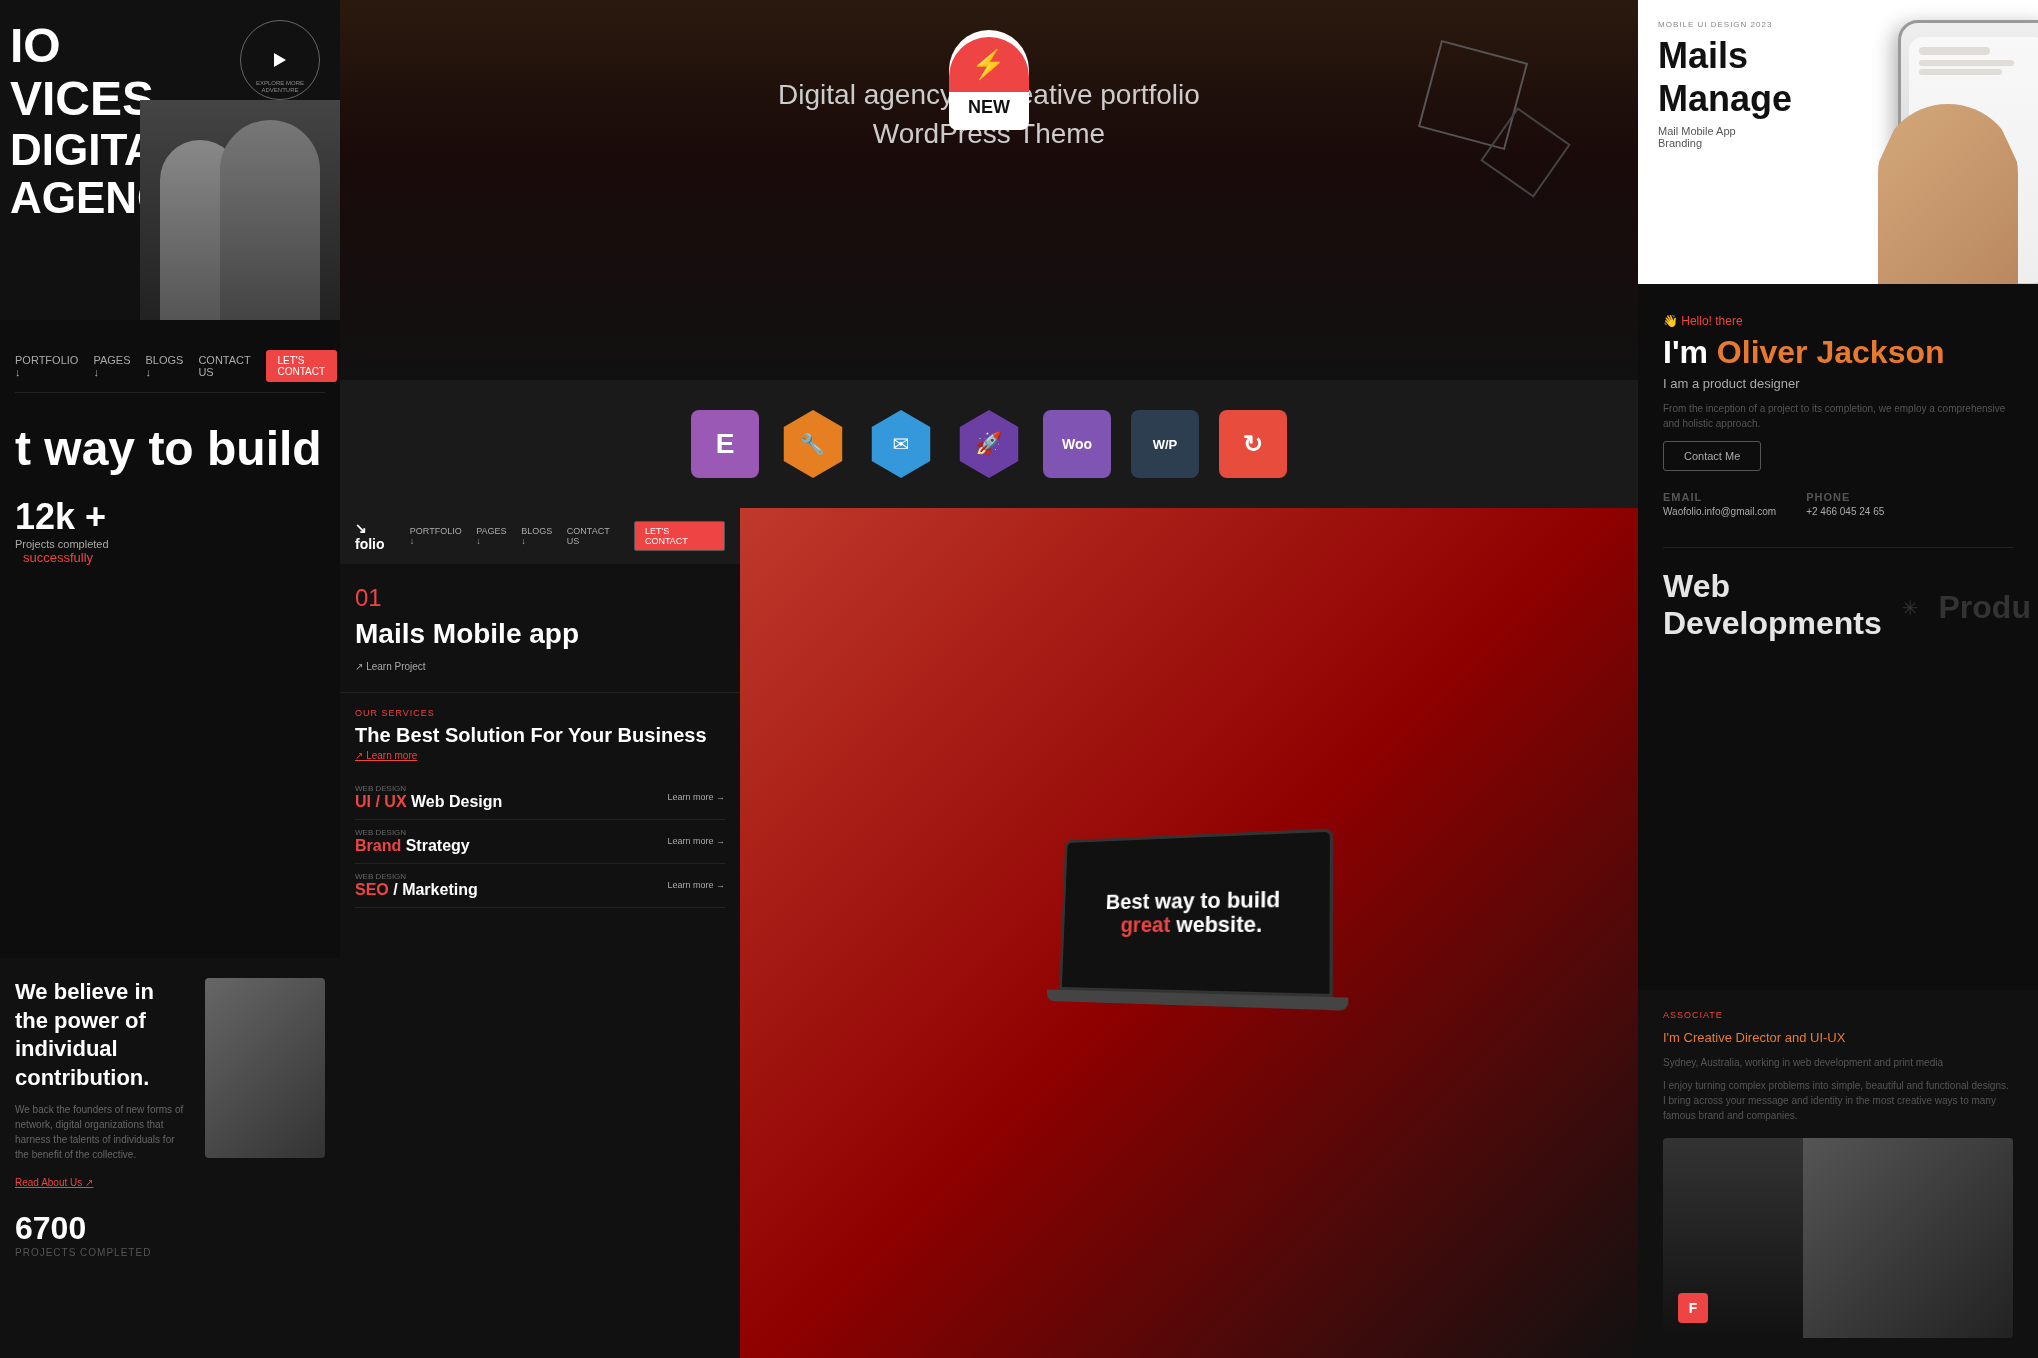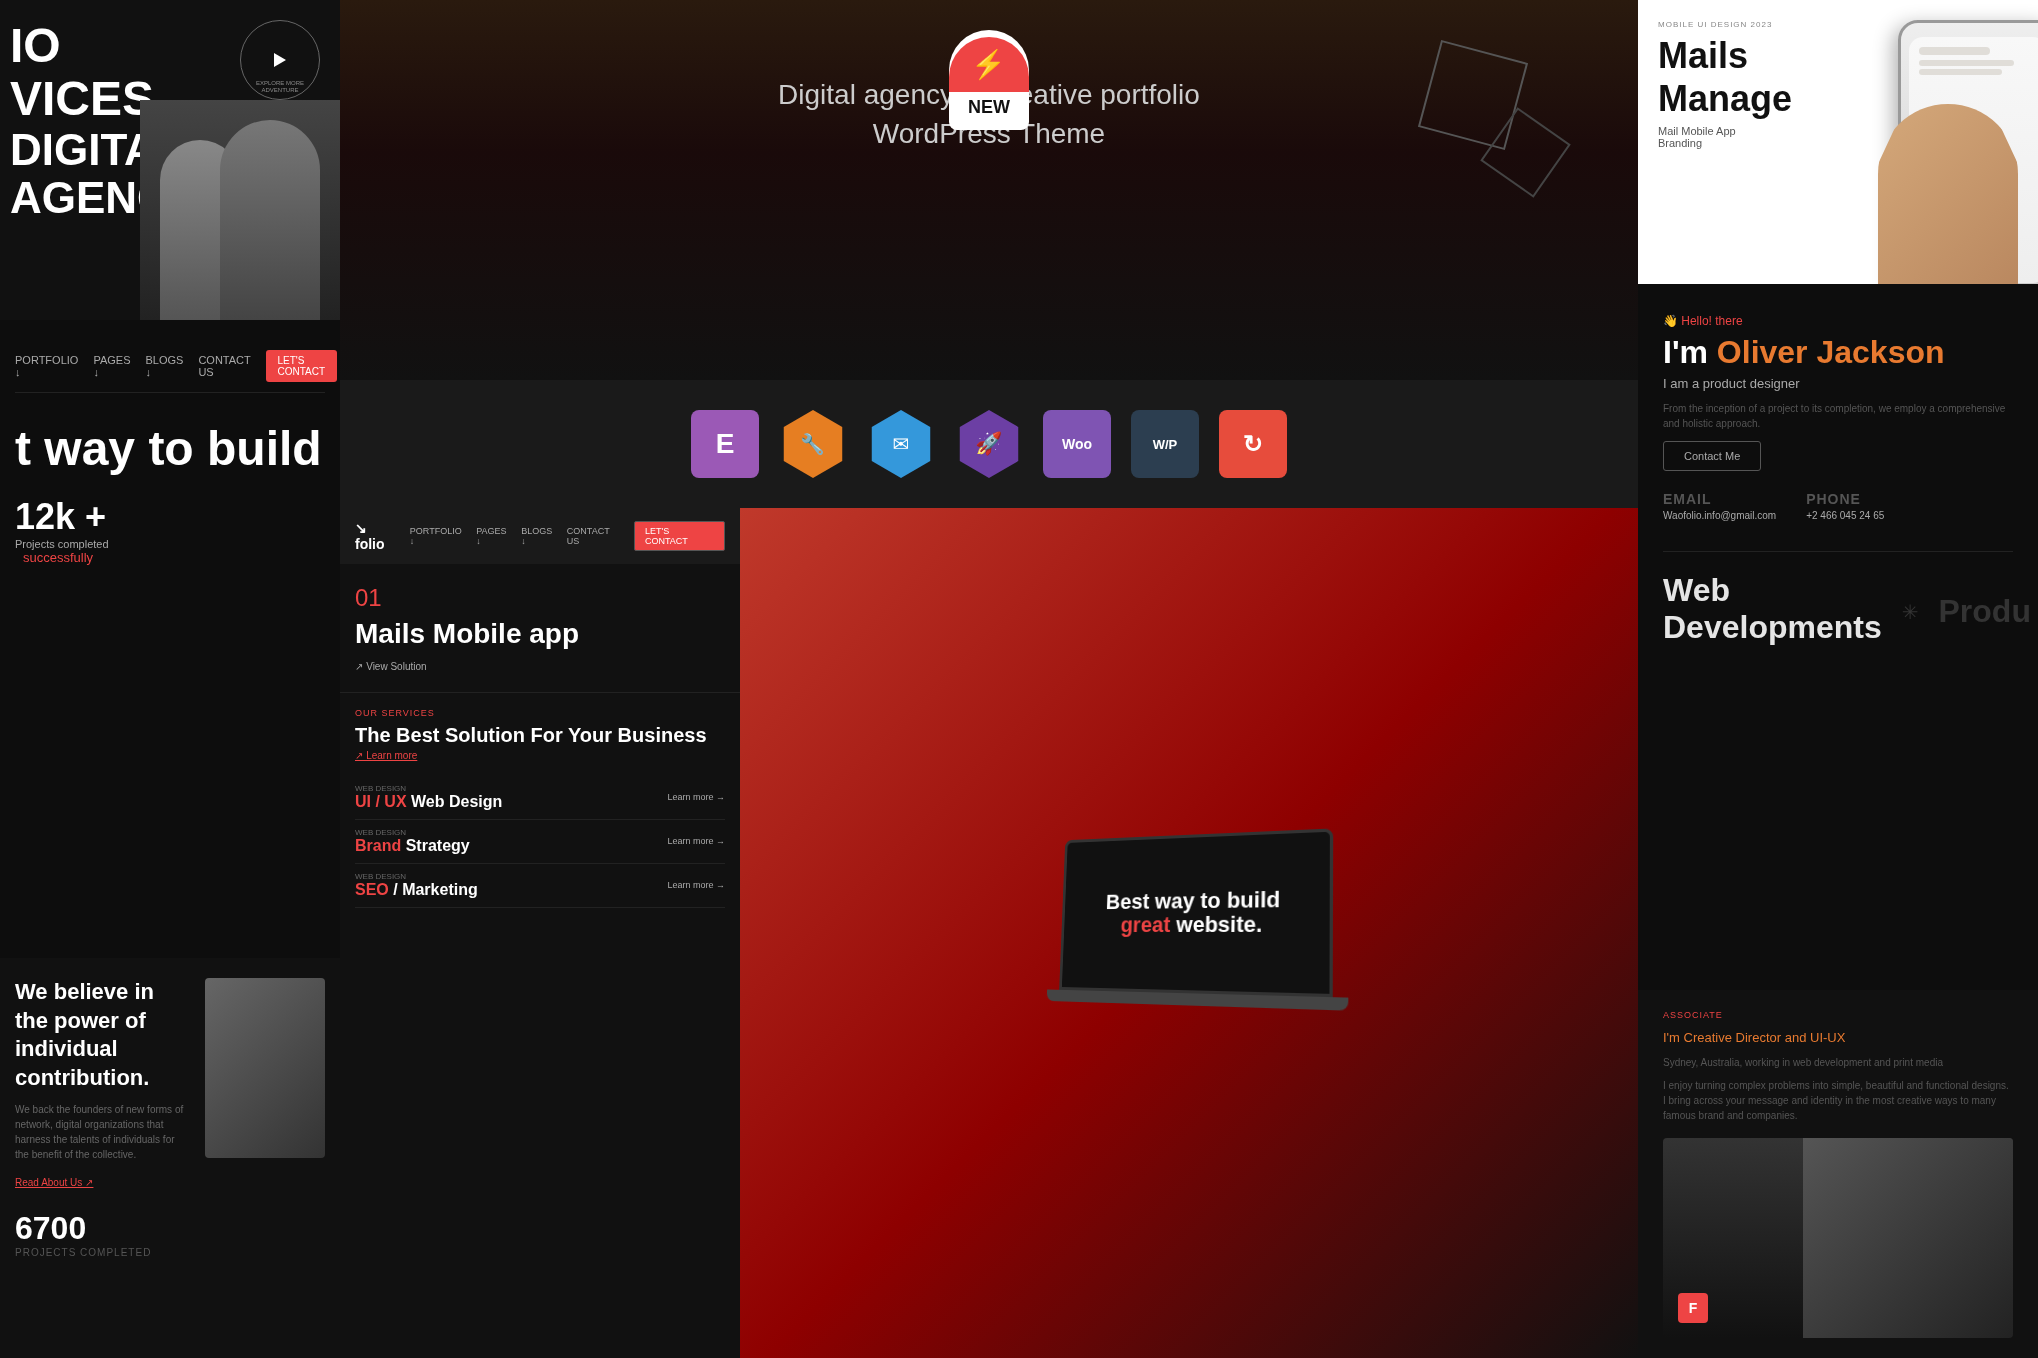--- a/index.html
+++ b/index.html
@@ -650,21 +650,21 @@
     }
 
     .contact-info {
       display: flex;
       gap: 30px;
       margin-top: 20px;
     }
 
     .contact-detail h5 {
       color: #555;
-      font-size: 14px;
+      font-size: 11px;
       text-transform: uppercase;
       letter-spacing: 1px;
       margin-bottom: 3px;
     }
 
     .contact-detail p {
       color: #aaa;
       font-size: 10px;
     }
 
@@ -884,21 +884,21 @@
             <span>PAGES ↓</span>
             <span>BLOGS ↓</span>
             <span>CONTACT US</span>
           </div>
           <span class="contact-btn">LET'S CONTACT</span>
         </div>
 
         <div class="preview-hero">
           <div class="preview-number">01</div>
           <div class="preview-title">Mails Mobile app</div>
-          <div class="view-project">↗ View Solution</div>
+          <div class="view-project">↗ Learn Project</div>
         </div>
 
         <div class="preview-services">
           <div class="service-subtitle">OUR SERVICES</div>
           <div class="service-heading">The Best Solution For Your Business</div>
           <a class="link-text" style="font-size:10px; color:#e44; display:block; margin-bottom:15px;">↗ Learn more</a>
 
           <div class="service-item">
             <div>
               <div class="category">WEB DESIGN</div>

